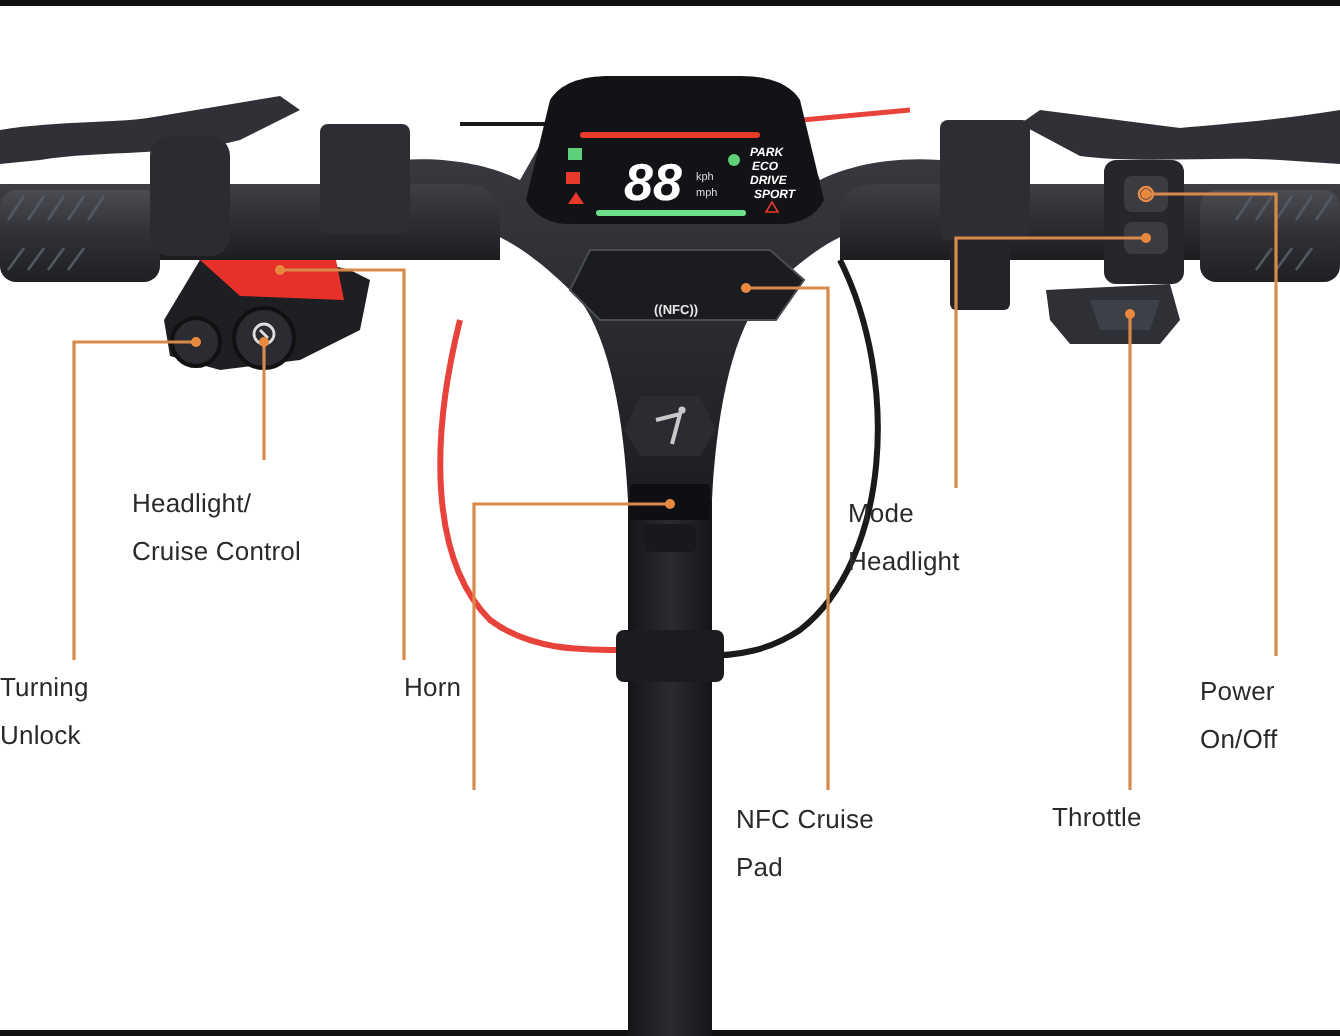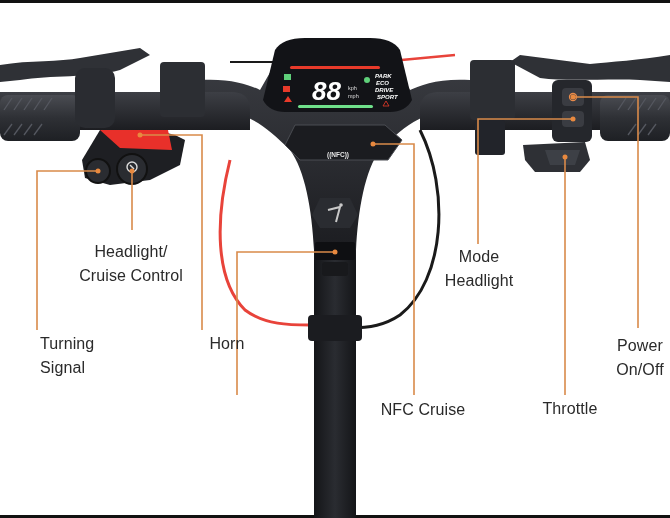--- a/index.html
+++ b/index.html
@@ -3,23 +3,23 @@
 <meta charset="utf-8">
 <style>
   * { box-sizing: border-box; margin: 0; padding: 0; }
   html, body { width: 670px; height: 518px; background: #ffffff; overflow: hidden; }
   body { position: relative; font-family: "Liberation Sans", "DejaVu Sans", sans-serif; }
   .frame { position: absolute; left: 0; top: 0; width: 670px; height: 518px; border-top: 3px solid #111; border-bottom: 3px solid #111; }
   svg.art { position: absolute; left: 0; top: 0; }
   .label {
     position: absolute;
     color: #2a2a2a;
-    font-size: 16px;
+    font-size: 13px;
     line-height: 24px;
-    text-align: center;
+    text-align: left;
     font-weight: 400;
     white-space: nowrap;
     letter-spacing: 0.1px;
   }
   .label span { display: block; }
 </style>
 </head>
 <body>
 
 <div class="frame"></div>
@@ -167,35 +167,36 @@
       <circle cx="132" cy="171" r="2.5"></circle>
       <circle cx="140" cy="135" r="2.5"></circle>
     <circle cx="335" cy="252" r="2.5"></circle>
       <circle cx="373" cy="144" r="2.5"></circle>
       <circle cx="573" cy="119" r="2.5"></circle>
     <circle cx="565" cy="157" r="2.5"></circle>
       <circle cx="573" cy="97" r="2.5"></circle>
   </g>
 </svg>
 
-<div class="label" style="left:0px; top:332px; width:74px;padding-left:40px;">
+<div class="label" style="left:0px; top:332px; width:74px;">
   <span>Turning</span>
-  <span>Signal</span>
+  <span>Unlock</span>
 </div>
 <div class="label" style="left:66px; top:240px; width:130px;">
   <span>Headlight/</span>
   <span>Cruise Control</span>
 </div>
 <div class="label" style="left:178px; top:332px; width:50px;margin-left:24px;">
   <span>Horn</span>
 </div>
 <div class="label" style="left:160px; top:397px; width:152px;">
 </div>
 <div class="label" style="left:368px; top:398px; width:110px;">
   <span>NFC Cruise</span>
+  <span>Pad</span>
 </div>
 <div class="label" style="left:424px; top:245px; width:110px;">
   <span>Mode</span>
   <span>Headlight</span>
 </div>
 <div class="label" style="left:526px; top:397px; width:88px;">
   <span>Throttle</span>
 </div>
 <div class="label" style="left:600px; top:334px; width:80px;">
   <span>Power</span>

